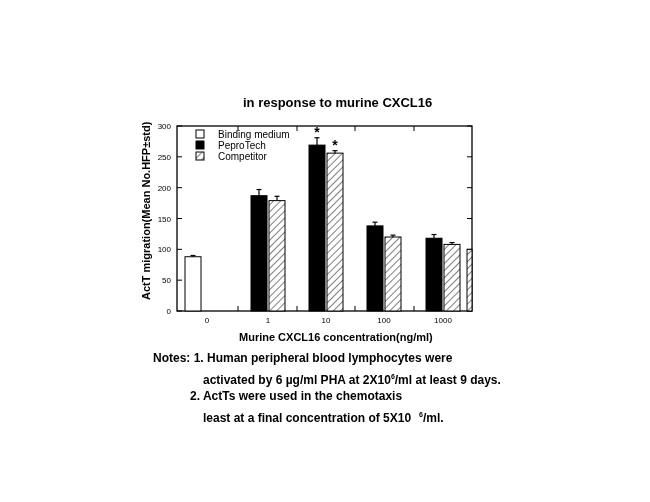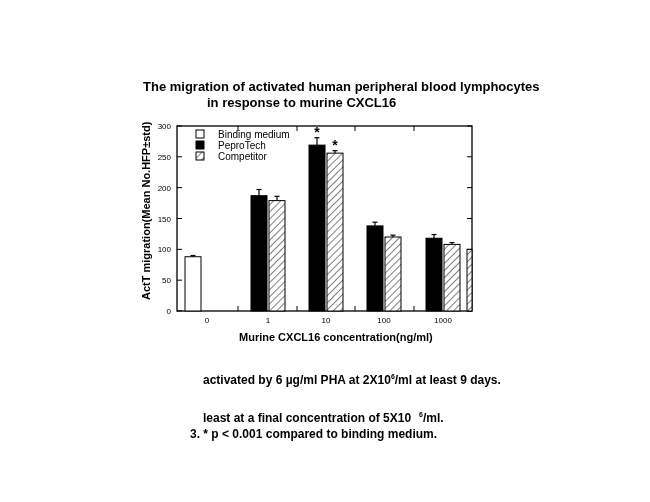--- a/index.html
+++ b/index.html
@@ -6,22 +6,21 @@
   #root { position:relative; width:650px; height:502px; background:#fff; font-family:"Liberation Sans", sans-serif; color:#000; overflow:hidden; }
   .title { position:absolute; font-weight:bold; font-size:13px; white-space:nowrap; }
   .note { position:absolute; font-weight:bold; font-size:12px; white-space:nowrap; }
   sup { font-size:7px; }
   svg text { font-family:"Liberation Sans", sans-serif; }
 </style>
 </head>
 <body>
 
 <div id="root">
-  <div class="title" style="left:143px;top:79px;">The migration of activated human peripheral blood lymphocytes</div>
-  <div class="title" style="left:207px;top:95px;">in response to murine CXCL16</div>
+  <div class="title" style="left:243px;top:95px;">in response to murine CXCL16</div>
 
   <svg id="chart" width="650" height="502" style="position:absolute;left:0;top:0;">
     <defs>
       <pattern id="hatch" patternUnits="userSpaceOnUse" width="5" height="5" patternTransform="rotate(45)">
         <rect width="5" height="5" fill="#fff"></rect>
         <line x1="0" y1="0" x2="0" y2="5" stroke="#000" stroke-width="1"></line>
       </pattern>
     </defs>
     <g id="plot">
         <rect x="177" y="126" width="295" height="185" fill="none" stroke="#000" stroke-width="1.3"></rect>
@@ -93,16 +92,17 @@
         <text x="218" y="138" font-size="10">Binding medium</text>
         <rect x="196" y="141" width="8" height="8" fill="#000" stroke="#000"></rect>
         <text x="218" y="149" font-size="10">PeproTech</text>
         <rect x="196" y="152" width="8" height="8" fill="url(#hatch)" stroke="#000"></rect>
         <text x="218" y="160" font-size="10">Competitor</text>
       </g>
     <text font-size="11" font-weight="bold" transform="translate(150,300) rotate(-90)">ActT migration(Mean No.HFP±std)</text>
     <text font-size="11" font-weight="bold" x="239" y="341">Murine CXCL16 concentration(ng/ml)</text>
   </svg>
 
+  <div class="note" style="left:153px;top:351px;">Notes: 1. Human peripheral blood lymphocytes were</div>
   <div class="note" style="left:203px;top:373px;"><span>activated by 6 µg/ml PHA at 2X10</span><sup>6</sup><span>/ml at least 9 days.</span></div>
+  <div class="note" style="left:190px;top:389px;">2. ActTs were used in the chemotaxis</div>
   <div class="note" style="left:203px;top:411px;"><span>least at a final concentration of 5X10</span><sup style="margin-left:8px;">6</sup><span>/ml.</span></div>
-  <div class="note" style="left:190px;top:427px;">3. * p &lt; 0.001 compared to binding medium.</div>
 </div>
 
 </body></html>

